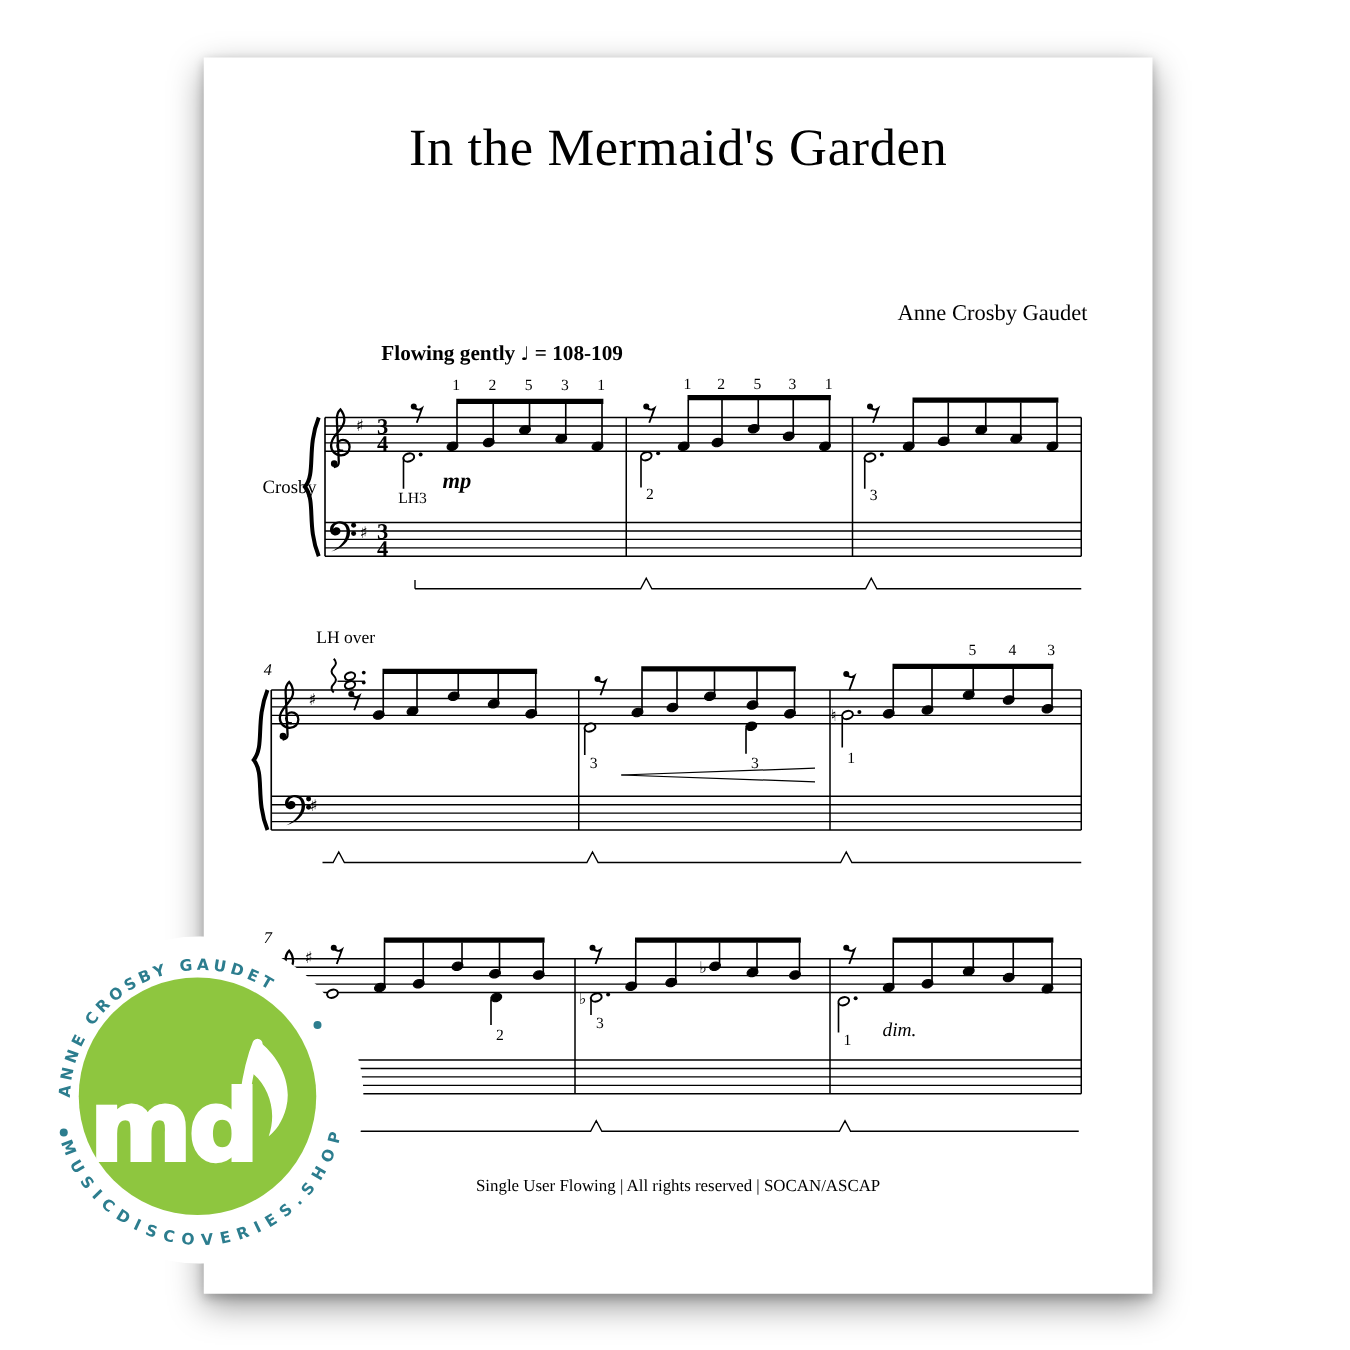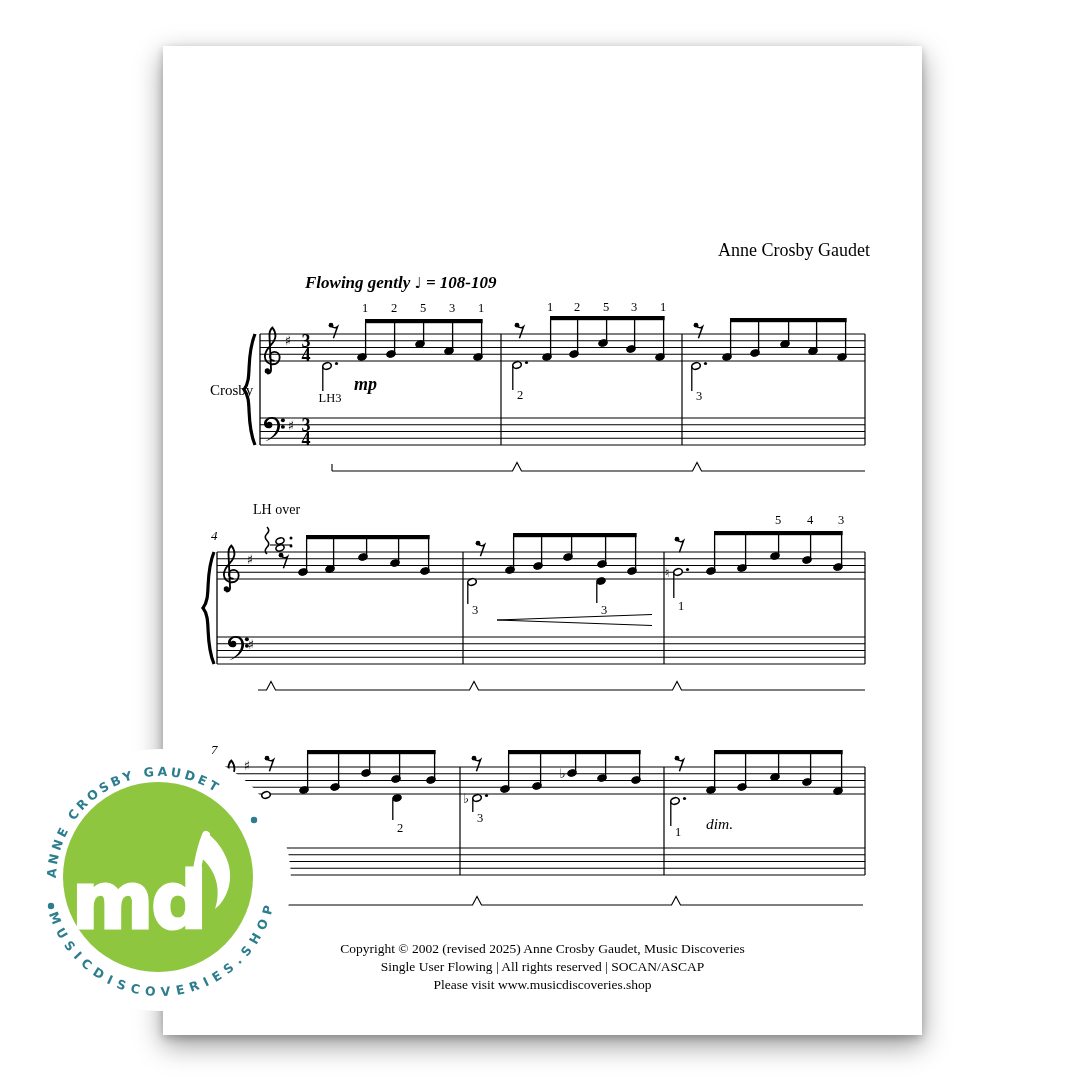--- a/index.html
+++ b/index.html
@@ -3,39 +3,40 @@
 <meta charset="utf-8">
 <style>
   html,body{margin:0;padding:0;background:#fff;width:1080px;height:1080px;position:relative;
     font-family:"Liberation Serif",serif;color:#000;}
   .page{position:absolute;left:163px;top:46px;width:759px;height:989px;background:#fff;
     box-shadow:0 10px 26px rgba(0,0,0,.40),0 3px 8px rgba(0,0,0,.22);}
   .title{position:absolute;left:0;right:0;top:49px;text-align:center;font-size:42px;
     letter-spacing:.5px;white-space:nowrap;}
   .composer{position:absolute;right:52px;top:194px;font-size:18px;}
   .tempo{position:absolute;left:142px;top:227px;font-size:17px;white-space:nowrap;}
-  .tempo .b{font-weight:bold;font-style:italic;}
+  .tempo .b{font-weight:bold;}
   .tempo .njn{font-family:"DejaVu Sans",sans-serif;font-size:15px;}
   .instr{position:absolute;left:47px;top:336px;font-size:15px;}
   .footer{position:absolute;left:0;right:0;top:894px;text-align:center;font-size:13.5px;line-height:18px;}
   svg text{font-family:"Liberation Serif",serif;}
   text.acc{font-family:"DejaVu Sans",sans-serif;font-size:13px;}
   text.ts{font-weight:bold;font-size:18px;text-anchor:middle;}
   text.fing{font-size:12.5px;text-anchor:middle;}
   text.lbl{font-size:14px;}
   text.mnum{font-size:13px;font-style:italic;}
   text.dyn{font-size:18px;font-weight:bold;font-style:italic;}
   text.dyni{font-size:15.5px;font-style:italic;}
   .badge{position:absolute;left:29px;top:749px;}
   .badge text{font-family:"DejaVu Sans",sans-serif;}
 </style>
 </head>
 <body>
 
 <div class="page">
+  <div class="title">In the Mermaid's Garden</div>
   <div class="composer">Anne Crosby Gaudet</div>
   <div class="tempo"><span class="b">Flowing gently </span><span class="njn b">♩</span><span class="b"> = 108-109</span></div>
   <div class="instr">Crosby</div>
 
   <svg id="music-svg" width="759" height="989" viewBox="163 46 759 989" style="position:absolute;left:0;top:0;">
     <defs>
       <g id="tclef">
         <path d="M8.6 68.5 C12.2 68 13.4 65.8 13.3 62.5 L11 13 C10.8 7.5 12.3 3.5 15.3 0.8 C18.2 4.2 19.8 8.8 19.8 13.2 C19.8 19.6 15.2 24 11.4 28.4 C7.2 33.2 4.2 37.2 4.2 43.2 C4.2 50 9.6 54.8 16 54.8 C22 54.8 26 50.4 26 45 C26 40 22.6 36.6 18.2 36.6 C14.4 36.6 11.6 39.6 11.6 43.4 C11.6 46.8 14 49.4 17.4 49.4" fill="none" stroke="#000" stroke-width="2.7" stroke-linecap="round"></path>
         <circle cx="7.9" cy="64.6" r="3.9" fill="#000"></circle>
       </g>
@@ -281,23 +282,21 @@
       <line x1="778.6" y1="776" x2="778.6" y2="754" stroke="#000" stroke-width="1.3"></line>
       <ellipse cx="807" cy="782" rx="4.4" ry="3.2" transform="rotate(-18 807 782)" fill="#000" stroke="#000" stroke-width="1"></ellipse>
       <line x1="810.6" y1="781" x2="810.6" y2="754" stroke="#000" stroke-width="1.3"></line>
       <ellipse cx="838" cy="791" rx="4.4" ry="3.2" transform="rotate(-18 838 791)" fill="#000" stroke="#000" stroke-width="1"></ellipse>
       <line x1="841.6" y1="790" x2="841.6" y2="754" stroke="#000" stroke-width="1.3"></line>
       <text x="706" y="829" class="dyni">dim.</text>
       <path d="M262 905 L472.5 905 L477 896.5 L481.5 905 L671.5 905 L676 896.5 L680.5 905 L863 905" fill="none" stroke="#000" stroke-width="1.1"></path>
     </svg>
 
   <div class="footer">
-    <div>Copyright © 2002 (revised 2025) Anne Crosby Gaudet, Music Discoveries</div>
     <div>Single User Flowing  |  All rights reserved  |  SOCAN/ASCAP</div>
-    <div>Please visit www.musicdiscoveries.shop</div>
   </div>
 </div>
 
 <svg class="badge" width="262" height="262" viewBox="29 749 262 262">
   <circle cx="160" cy="880" r="131" fill="#ffffff"></circle>
   <circle id="badge-green" cx="158" cy="877" r="95" fill="#8ec63f"></circle>
   <defs>
     <path id="arcTop" d="M 56 880 A 104 104 0 1 1 264 880" fill="none"></path>
     <path id="arcBottom" d="M 46.5 904 A 116 116 0 1 0 262.4 825.5" fill="none"></path>
   </defs>

